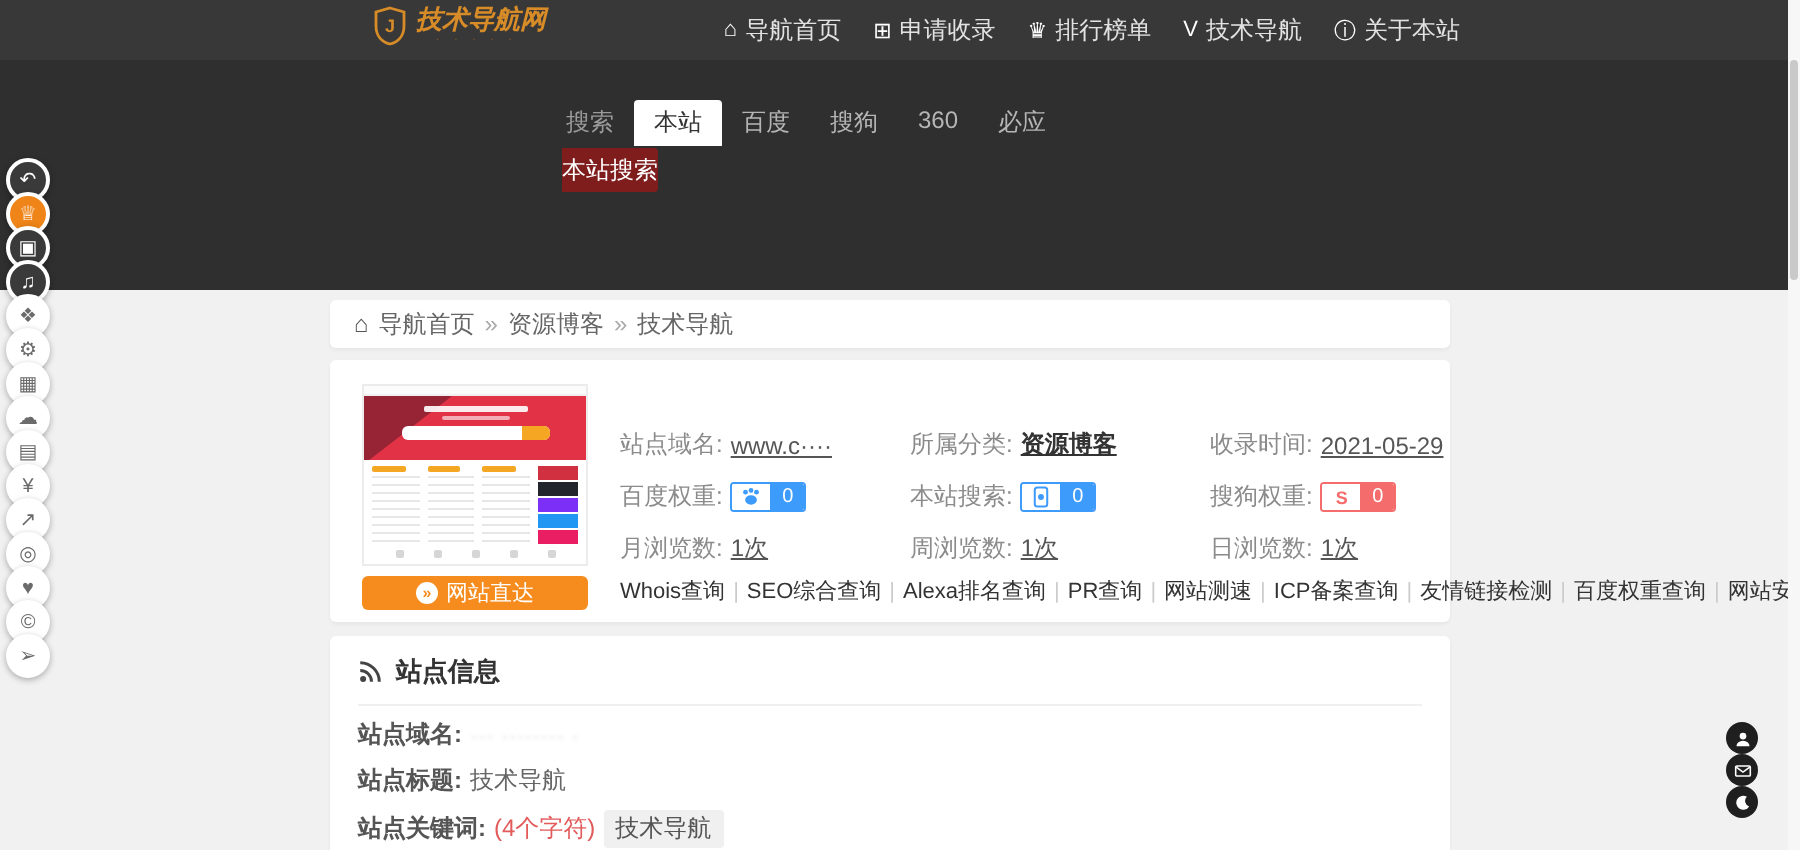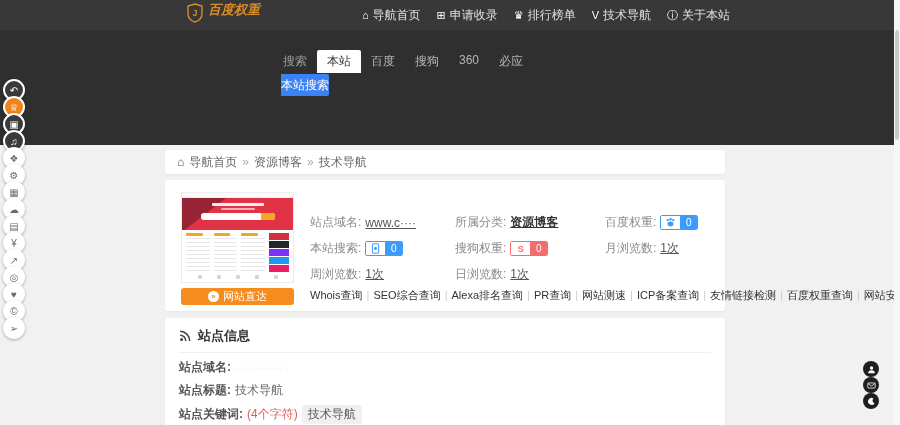--- a/index.html
+++ b/index.html
@@ -19,21 +19,21 @@
 
   
   .search { position:absolute; left:281px; top:53px; width:331px; }
   .tabs { display:flex; align-items:flex-end; height:20px; font-size:12px; }
   .tabs .lbl { color:#9a9a9a; padding:0 10px 3px 2px; }
   .tab { color:#b5b5b5; padding:3px 10px; cursor:pointer; border-radius:2px 2px 0 0; }
   .tab.active { background:#fff; color:#333; }
   .sbar { display:flex; height:22px; margin-top:1px; }
   .sbar input { flex:1; border:0; outline:0; background:#e8e8e8; font-size:12px; padding:0 9px; color:#555; border-radius:2px 0 0 2px; }
   .sbar input::placeholder { color:#9a9a9a; }
-  .sbar button { width:48px; border:0; background:#3b82f6; color:#fff; font-size:12px; cursor:pointer; border-radius:0 2px 2px 0; font-family:inherit; }
+  .sbar button { width:48px; border:0; background:#7f1d1d; color:#fff; font-size:12px; cursor:pointer; border-radius:0 2px 2px 0; font-family:inherit; }
 
   
   .dock { position:absolute; left:3px; top:79px; width:26px; }
   .dk { width:22px; height:22px; border-radius:50%; background:#fff; border:2px solid #fff;
         box-shadow:0 1px 3px rgba(0,0,0,.3); display:flex; align-items:center; justify-content:center;
         color:#6b6b6b; font-size:10px; margin-bottom:-5px; cursor:pointer; position:relative; }
   .dk.dark { background:#3a3a3a; color:#fff; }
   .dk.accent { background:#ef8418; color:#fff; }
 
   
@@ -110,21 +110,21 @@
 <div class="stage">
 
   <div class="hdr">
     <div class="topbar"></div>
     <div class="logo">
       <svg viewBox="0 0 18 20">
         <path d="M9 1 L16 3 V10 C16 15 13 18 9 19 C5 18 2 15 2 10 V3 Z" fill="none" stroke="#d88c28" stroke-width="1.4"></path>
         <text x="9" y="13" text-anchor="middle" font-size="9" fill="#d88c28" font-weight="bold">J</text>
       </svg>
       <div>
-        <div class="logo-txt">百度权重</div>
+        <div class="logo-txt">技术导航网</div>
         <div class="logo-sub">· · · · ·</div>
       </div>
     </div>
     <div class="nav">
 
         <div class="nav-item">
           <span class="g">⌂</span>
           <span>导航首页</span>
         </div>
 
@@ -295,20 +295,24 @@
 
       <div class="meta">
         <div class="cell">
             <span>站点域名:</span>
             <span class="v">www.c····</span>
           </div>
         <div class="cell">
             <span>所属分类:</span>
             <span class="v bold">资源博客</span>
           </div>
+        <div class="cell">
+            <span>收录时间:</span>
+            <span class="v">2021-05-29</span>
+          </div>
 
         <div class="cell">
             <span>百度权重:</span>
           <span class="badge">
             <span class="iseg">
               <svg viewBox="0 0 12 12" width="11" height="11">
                   <circle cx="3" cy="3.4" r="1.3" fill="#3d9bfc"></circle>
                   <circle cx="6" cy="2.4" r="1.3" fill="#3d9bfc"></circle>
                   <circle cx="9" cy="3.4" r="1.3" fill="#3d9bfc"></circle>
                   <ellipse cx="6" cy="7.6" rx="3.2" ry="2.6" fill="#3d9bfc"></ellipse>

